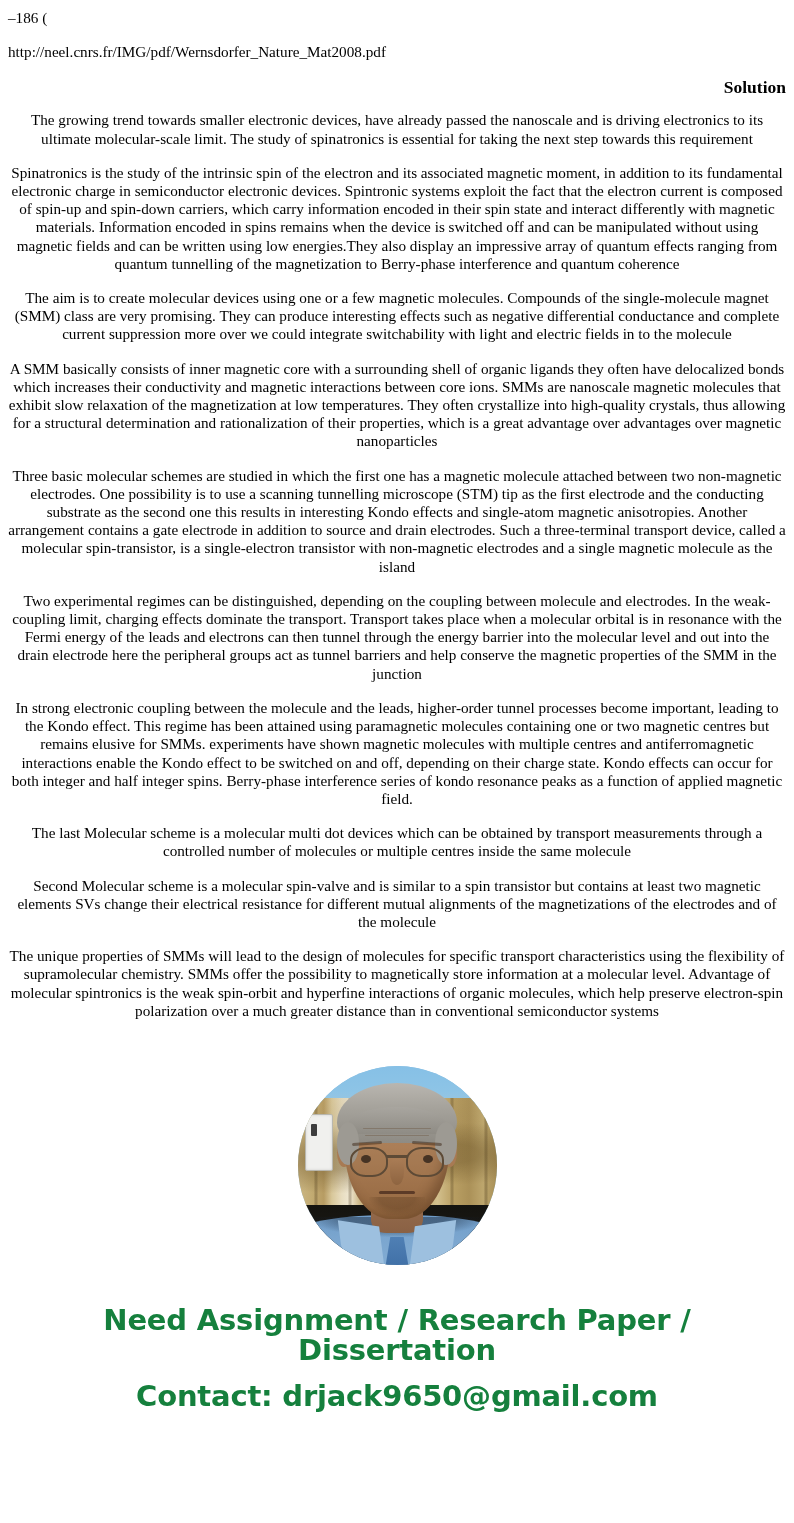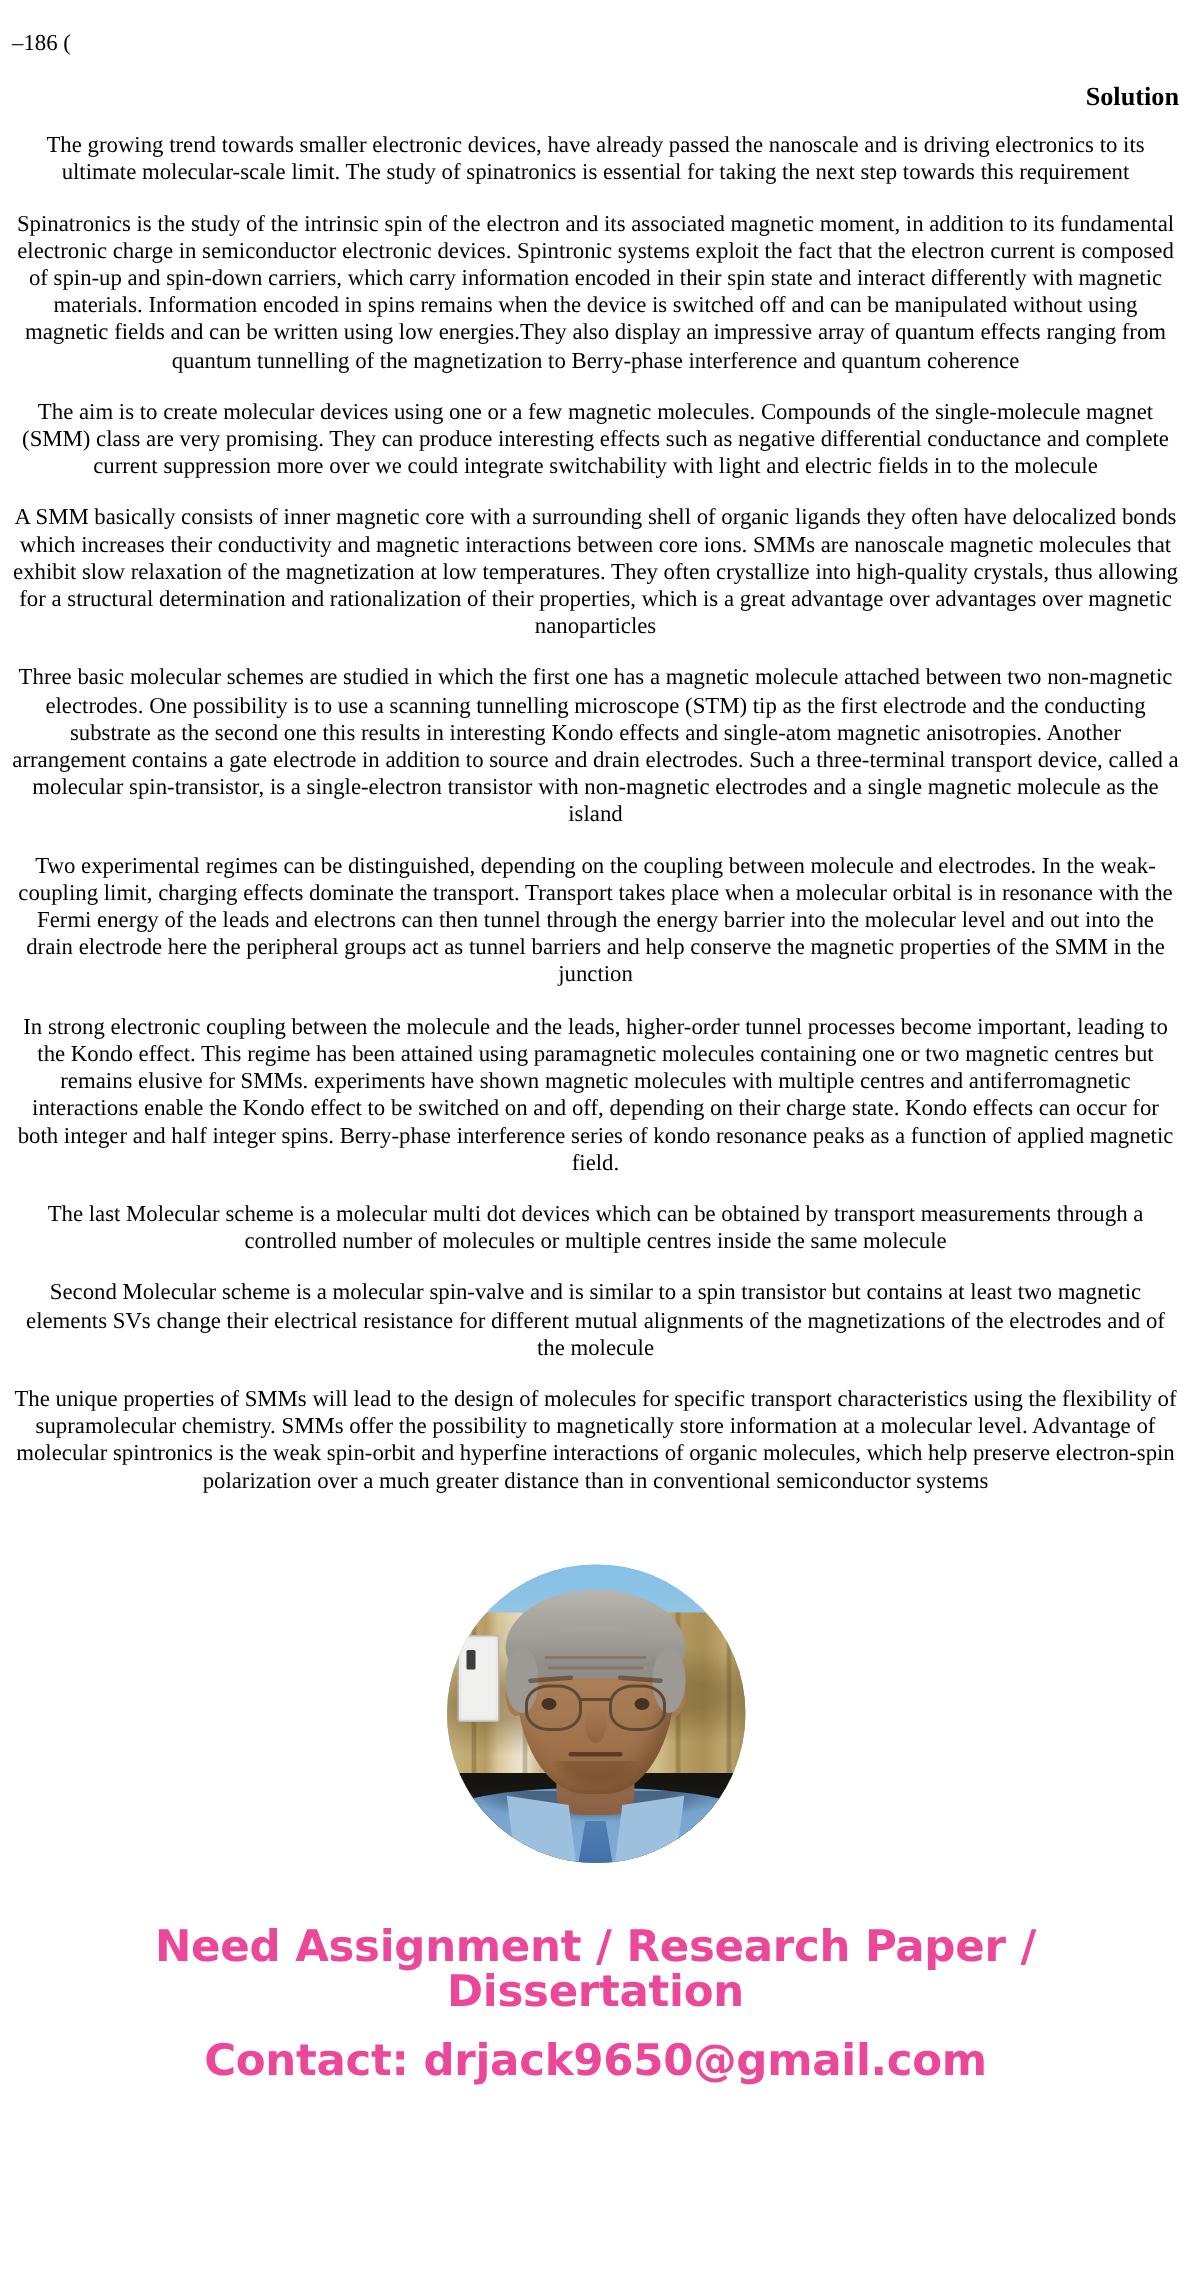--- a/index.html
+++ b/index.html
@@ -12,21 +12,21 @@
     min-height: 1523px;
     font-family: "Liberation Serif", "DejaVu Serif", serif;
     color: #000000;
     -webkit-font-smoothing: antialiased;
   }
   .page {
     position: relative;
     width: 794px;
     min-height: 1523px;
     box-sizing: border-box;
-    padding: 11px 8px;
+    padding: 0 8px;
   }
 
   
   .q-line {
     font-size: 15.2px;
     line-height: 18.2px;
     margin: 0;
   }
   .q-block { margin: 0 0 16px 0; }
   #q-first { padding-top: 9px; }
@@ -211,35 +211,36 @@
   }
 
   
   .footer {
     margin-top: 40px;
     text-align: center;
     font-family: "DejaVu Sans", "Liberation Sans", sans-serif;
     font-weight: bold;
     font-size: 29px;
     line-height: 30px;
-    color: #ec4899;
+    color: #15803d;
     letter-spacing: -0.2px;
   }
   .footer .l1, .footer .l2, .footer .l3 { display: block; }
   .footer .l3 { margin-top: 16px; }
 </style>
 </head>
 <body>
 
 <div class="page">
 
   <div class="q-block">
     <p id="q-first" class="q-line">–186 (</p>
   </div>
   <div class="q-block">
+    <p class="q-line">http://neel.cnrs.fr/IMG/pdf/Wernsdorfer_Nature_Mat2008.pdf</p>
   </div>
 
   <h2 class="solution-heading">Solution</h2>
 
   <p class="para">The growing trend towards smaller electronic devices, have already passed the nanoscale and is driving electronics to its ultimate molecular-scale limit. The study of spinatronics is essential for taking the next step towards this requirement</p>
   <p class="para">Spinatronics is the study of the intrinsic spin of the electron and its associated magnetic moment, in addition to its fundamental electronic charge in semiconductor electronic devices. Spintronic systems exploit the fact that the electron current is composed of spin-up and spin-down carriers, which carry information encoded in their spin state and interact differently with magnetic materials. Information encoded in spins remains when the device is switched off and can be manipulated without using magnetic fields and can be written using low energies.They also display an impressive array of quantum effects ranging from quantum tunnelling of the magnetization to Berry-phase interference and quantum coherence</p>
   <p class="para">The aim is to create molecular devices using one or a few magnetic molecules. Compounds of the single-molecule magnet (SMM) class are very promising. They can produce interesting effects such as negative differential conductance and complete current suppression more over we could integrate switchability with light and electric fields in to the molecule</p>
   <p class="para">A SMM basically consists of inner magnetic core with a surrounding shell of organic ligands they often have delocalized bonds which increases their conductivity and magnetic interactions between core ions. SMMs are nanoscale magnetic molecules that exhibit slow relaxation of the magnetization at low temperatures. They often crystallize into high-quality crystals, thus allowing for a structural determination and rationalization of their properties, which is a great advantage over advantages over magnetic nanoparticles</p>
   <p class="para">Three basic molecular schemes are studied in which the first one has a magnetic molecule attached between two non-magnetic electrodes. One possibility is to use a scanning tunnelling microscope (STM) tip as the first electrode and the conducting substrate as the second one this results in interesting Kondo effects and single-atom magnetic anisotropies. Another arrangement contains a gate electrode in addition to source and drain electrodes. Such a three-terminal transport device, called a molecular spin-transistor, is a single-electron transistor with non-magnetic electrodes and a single magnetic molecule as the island</p>
   <p class="para">Two experimental regimes can be distinguished, depending on the coupling between molecule and electrodes. In the weak-coupling limit, charging effects dominate the transport. Transport takes place when a molecular orbital is in resonance with the Fermi energy of the leads and electrons can then tunnel through the energy barrier into the molecular level and out into the drain electrode here the peripheral groups act as tunnel barriers and help conserve the magnetic properties of the SMM in the junction</p>

